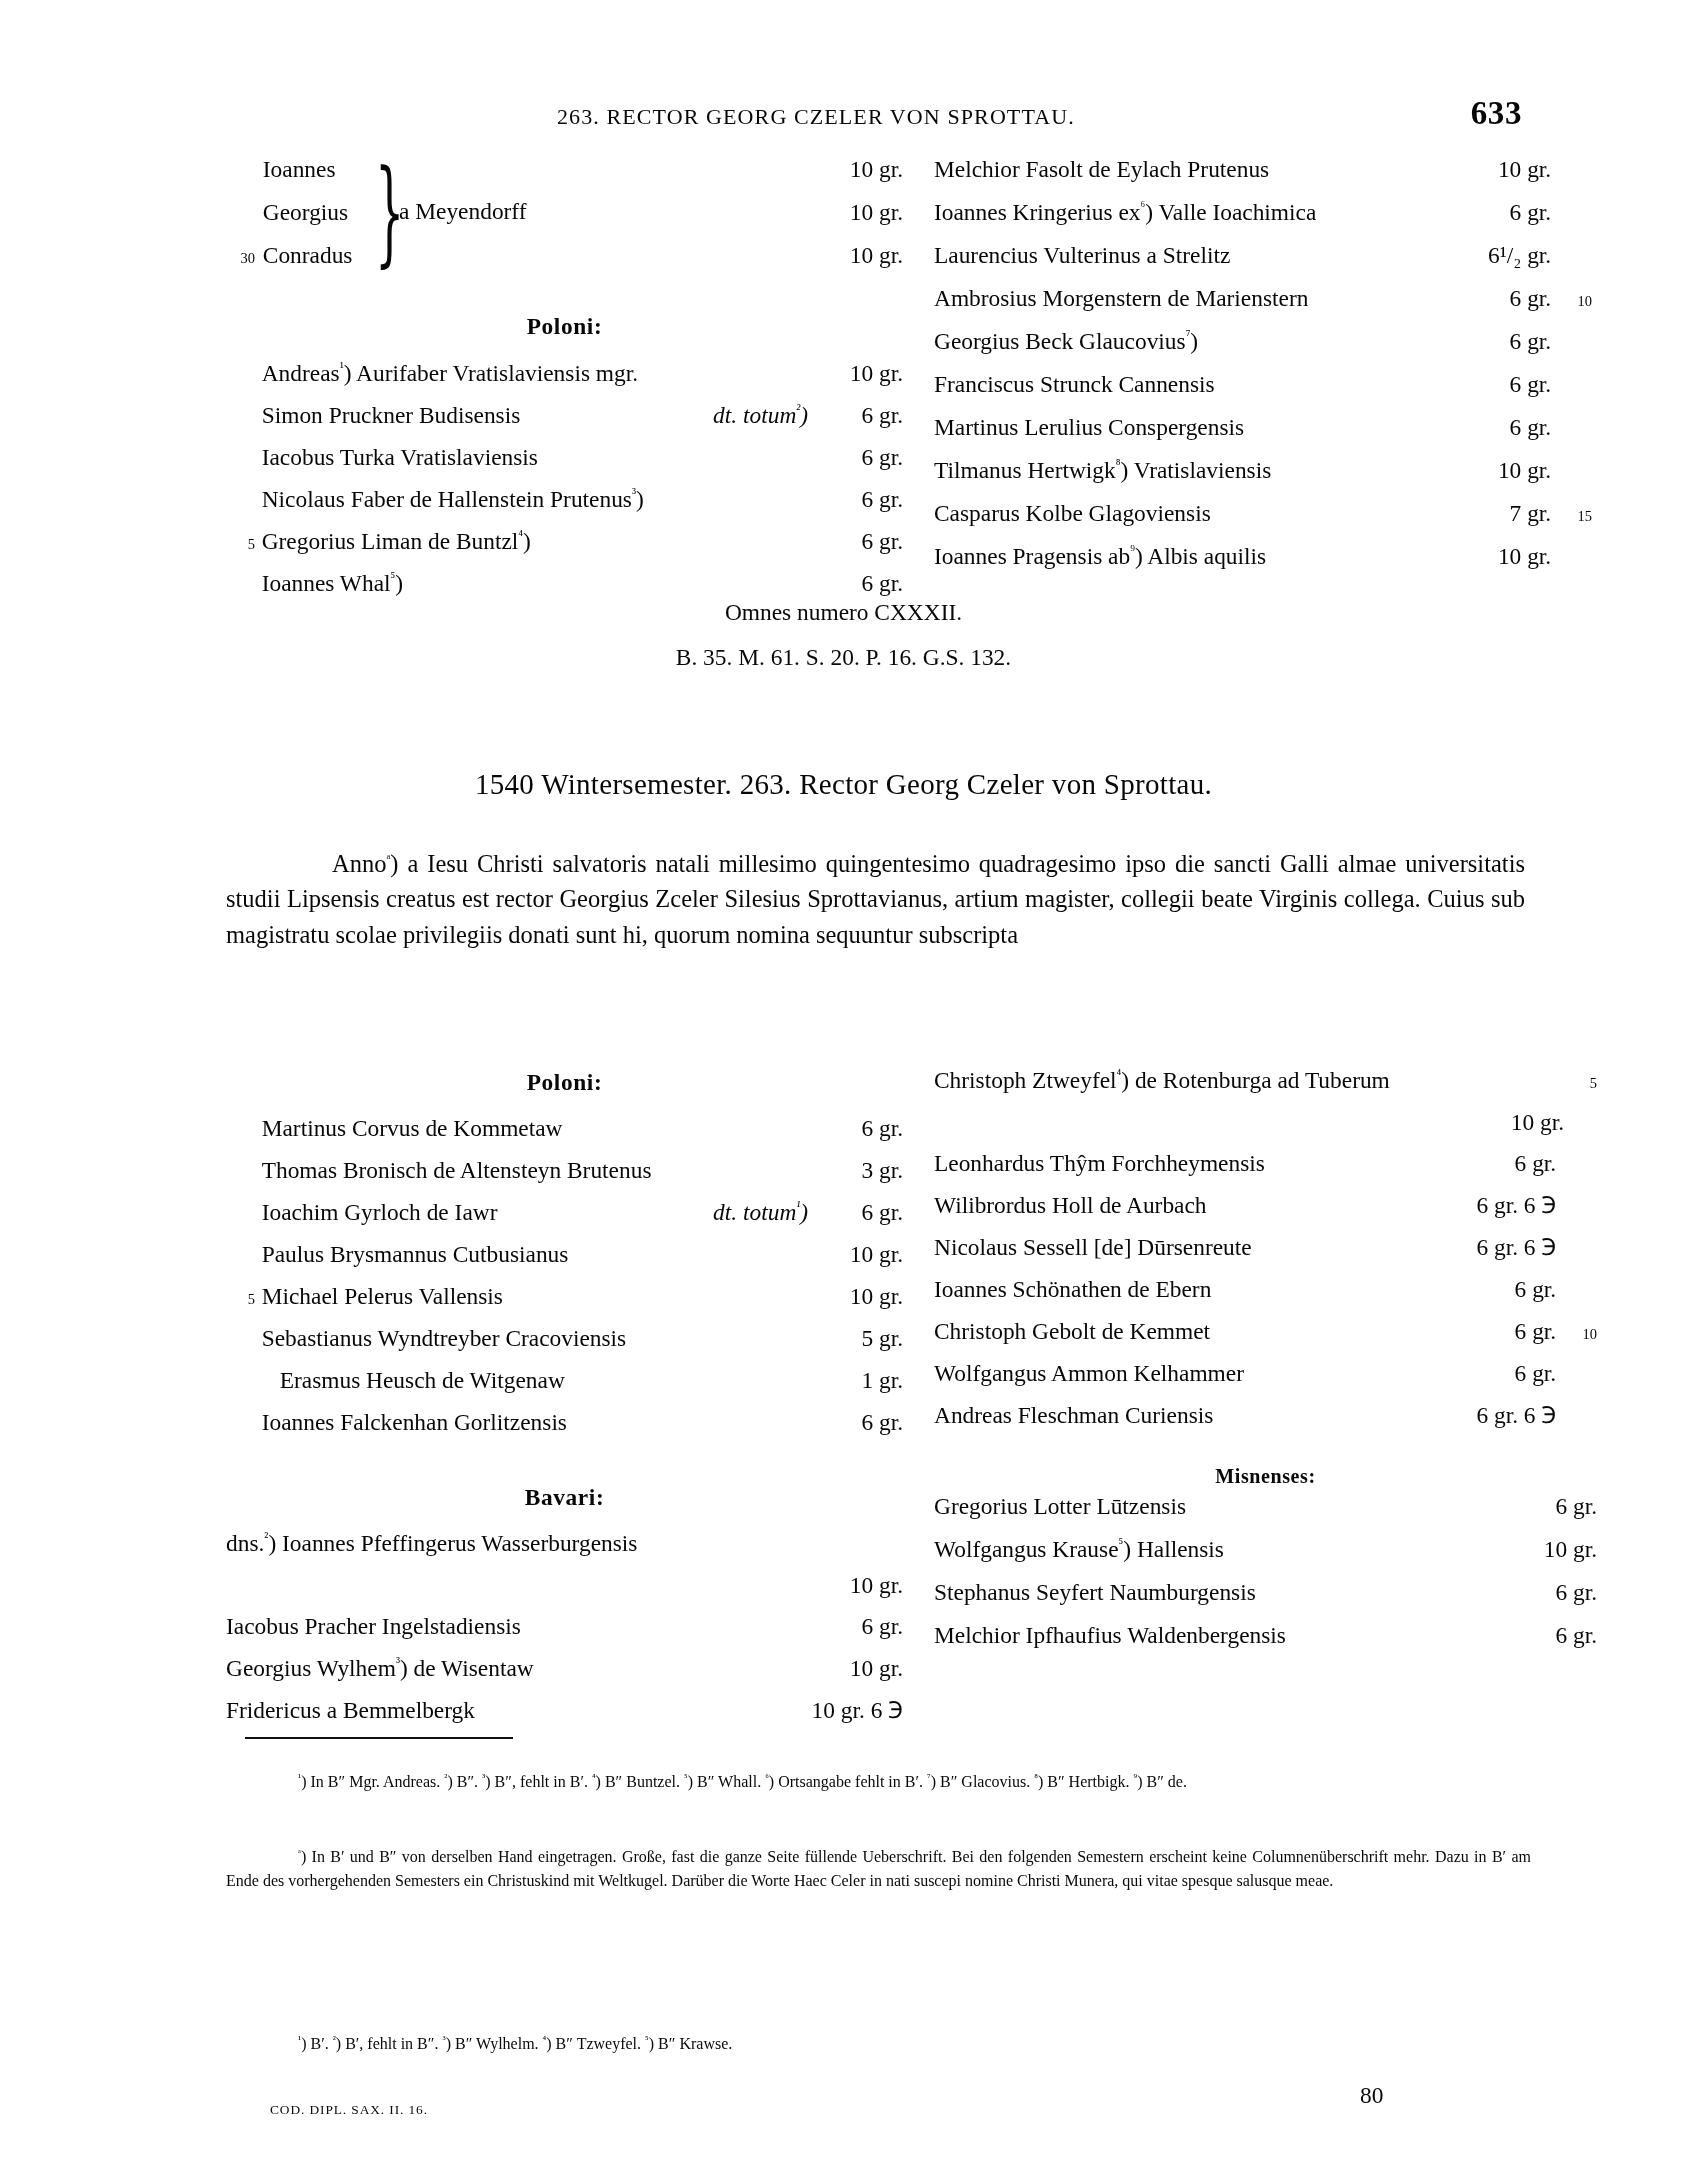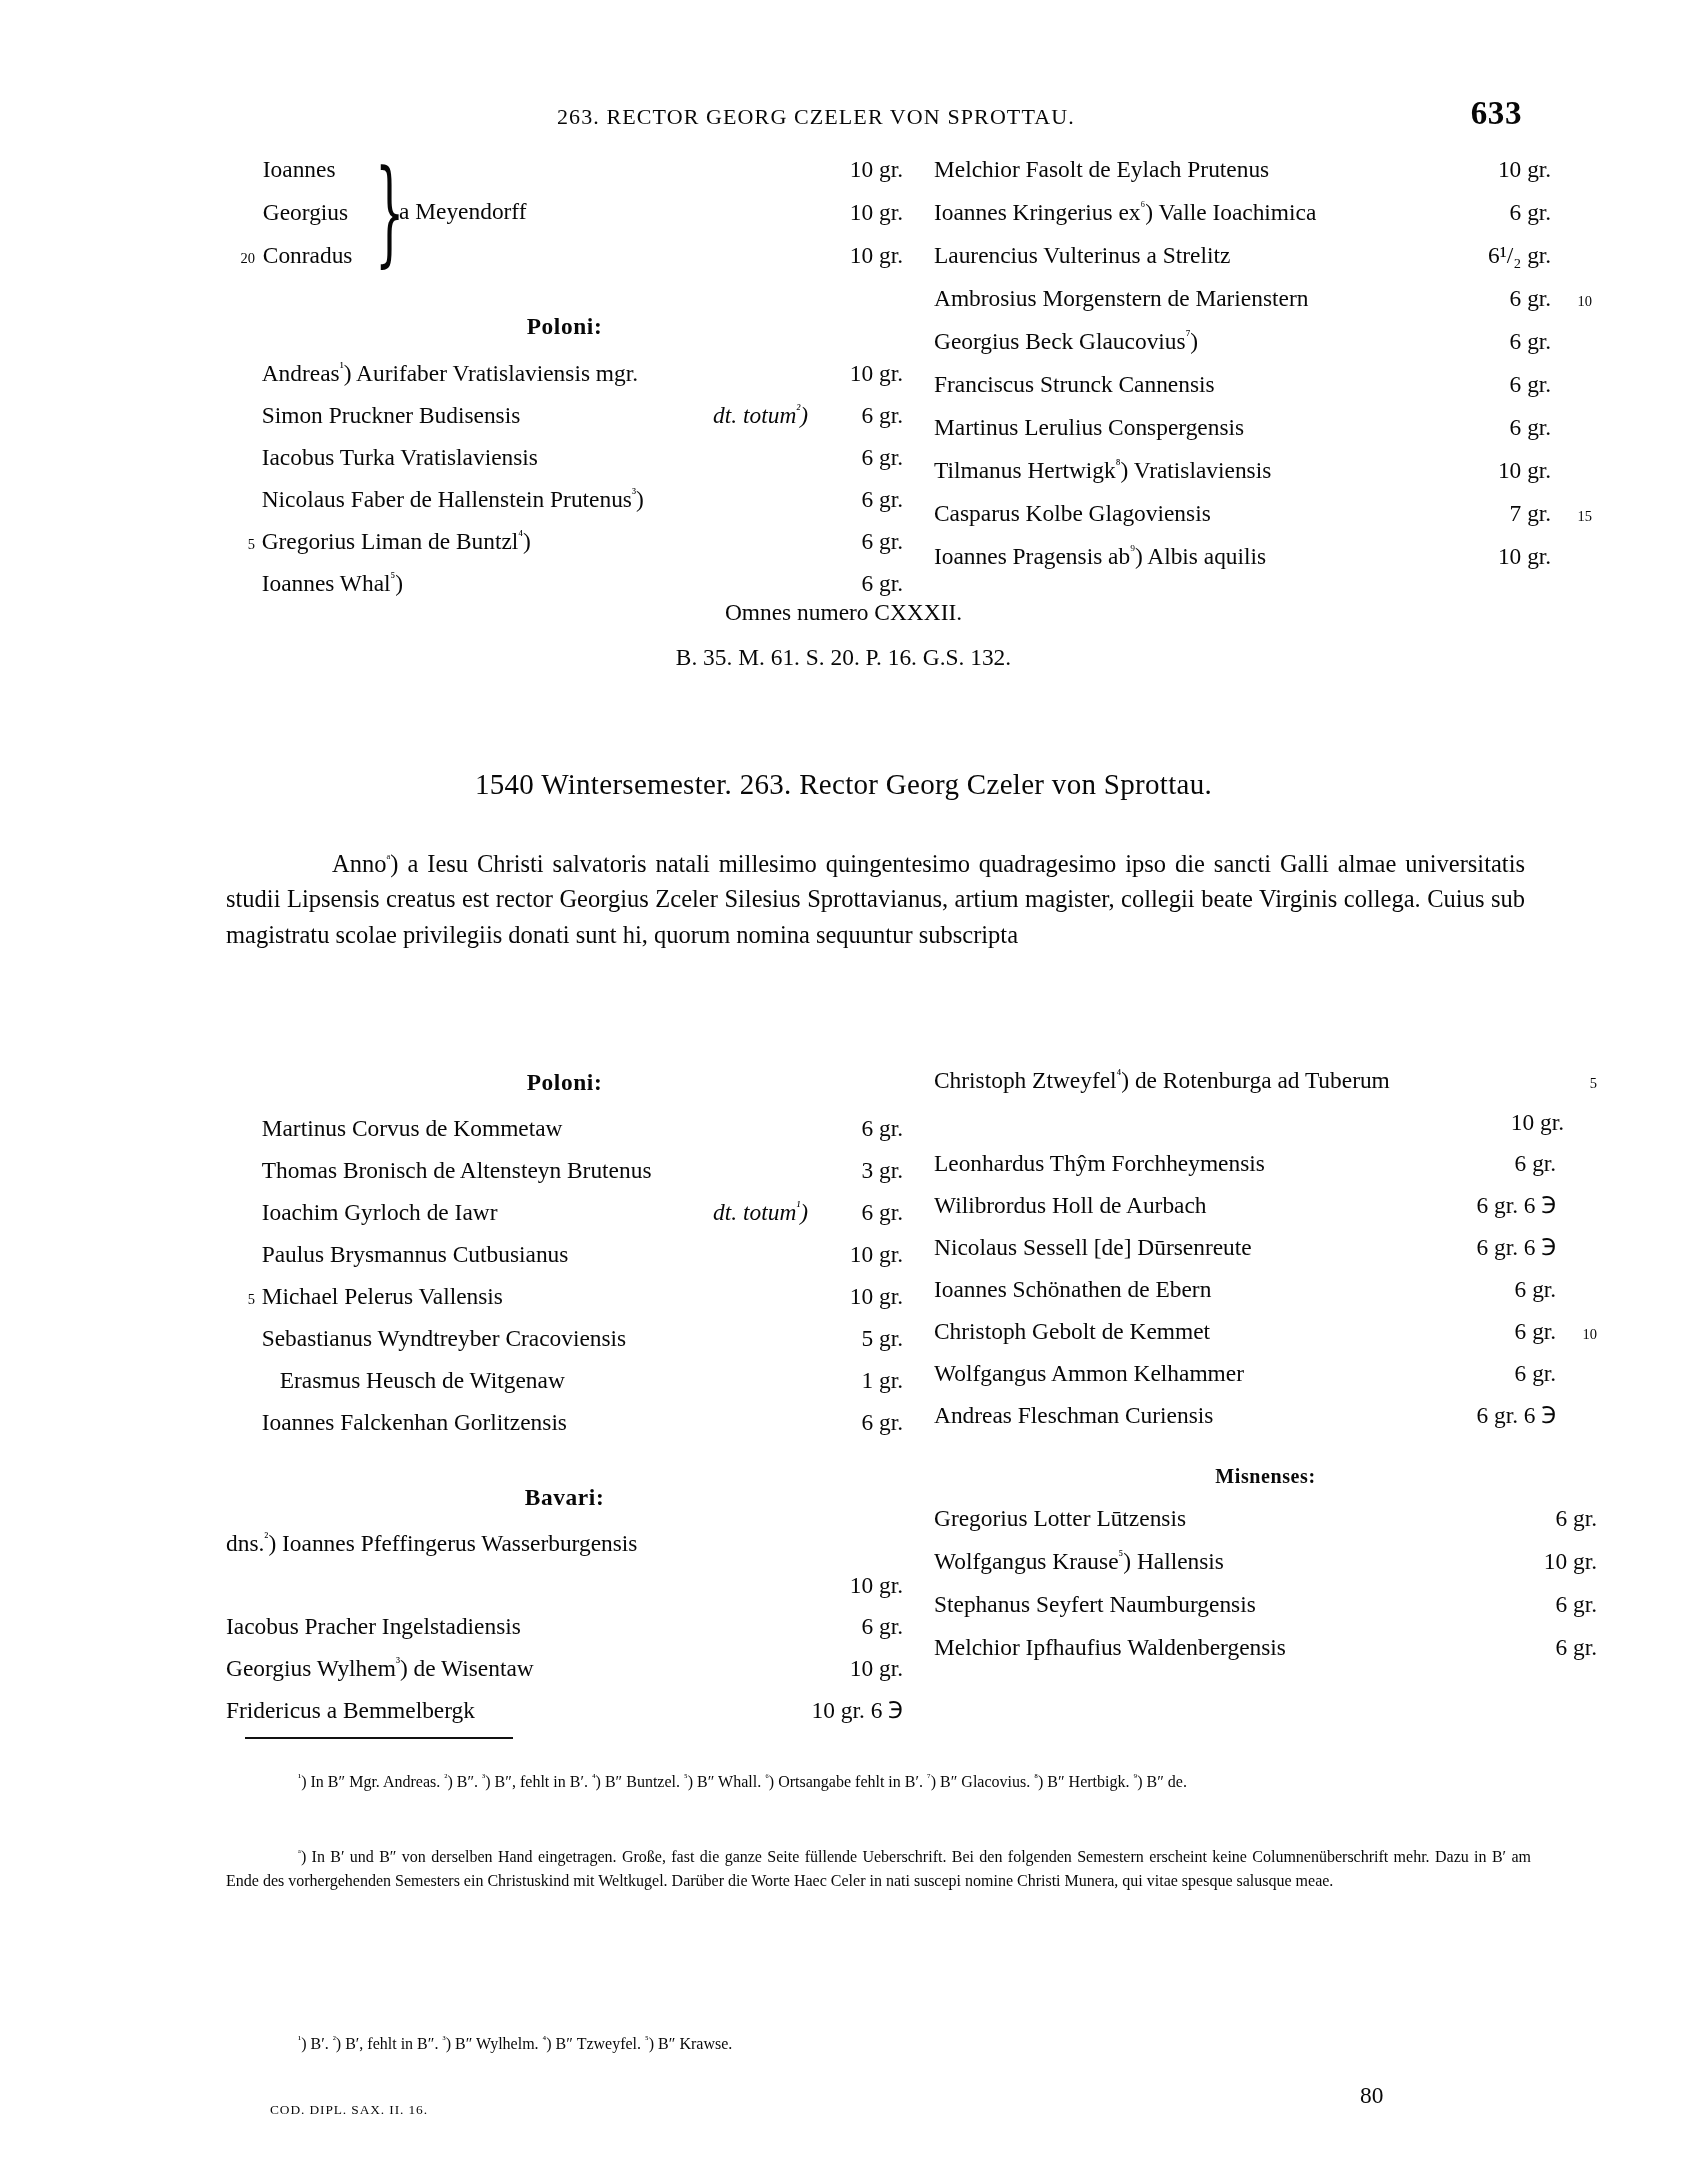--- a/index.html
+++ b/index.html
@@ -116,21 +116,21 @@
       <span class="ln"></span>
       <span class="nm">Ioannes</span>
       <span class="amt">10 gr.</span>
     </div>
     <div class="brace-row">
       <span class="ln"></span>
       <span class="nm">Georgius</span>
       <span class="amt">10 gr.</span>
     </div>
     <div class="brace-row">
-      <span class="ln">20</span>
+      <span class="ln">30</span>
       <span class="nm">Conradus</span>
       <span class="amt">10 gr.</span>
     </div>
   </div>
   <div class="brace-glyph">}</div>
   <div class="brace-label">a Meyendorff</div>
 
   <div style="position:absolute; left:226px; top:313px; width:677px;">
     <div class="grouphead" style="margin-bottom:22px;">Poloni:</div>
     <div id="top-left-list">
@@ -374,21 +374,21 @@
           <span class="amt" style="min-width: 112px;">6 gr.</span>
           <span class="rn"></span>
         </div>
         <div class="entry" style="height: 42px;">
           <span class="nm">Andreas Fleschman Curiensis</span>
           <span class="spacer"></span>
           <span class="amt" style="min-width: 112px;">6 gr. 6 ℈</span>
           <span class="rn"></span>
         </div>
       </div>
-    <div class="grouphead" style="margin-top:19px; margin-bottom:19px; font-size:20px;text-align:center;">Misnenses:</div>
+    <div class="grouphead" style="margin-top:19px; margin-bottom:7px; font-size:20px;text-align:center;">Misnenses:</div>
     <div id="lower-right-misn">
         <div class="entry" style="height: 43px;">
           <span class="nm">Gregorius Lotter Lūtzensis</span>
           <span class="spacer"></span>
           <span class="amt" style="min-width: 89px;">6 gr.</span>
         </div>
         <div class="entry" style="height: 43px;">
           <span class="nm">Wolfgangus Krause<sup>⁵</sup>) Hallensis</span>
           <span class="spacer"></span>
           <span class="amt" style="min-width: 89px;">10 gr.</span>

